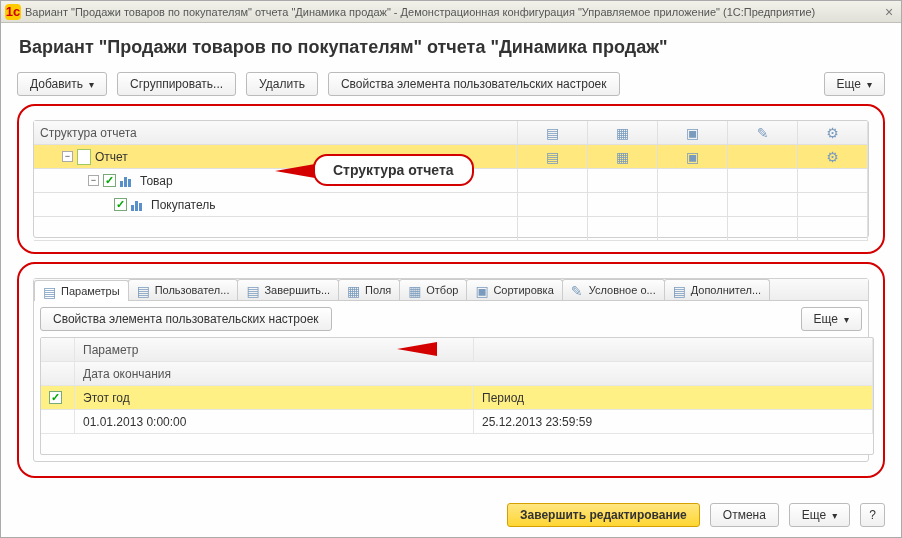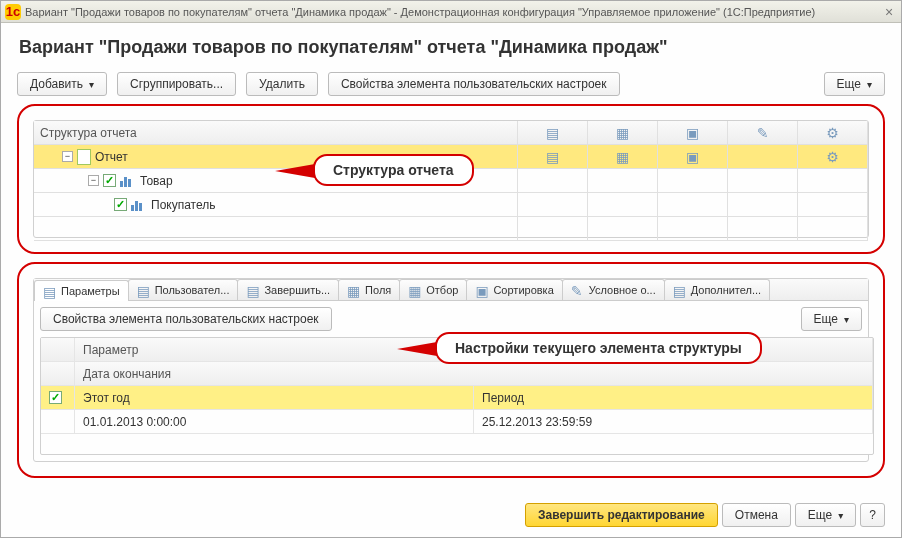--- a/index.html
+++ b/index.html
@@ -196,21 +196,21 @@
     align-items: stretch;
   }
   .pt-header { background: linear-gradient(#fafafa,#eee); color:#555; }
   .pt-cell { padding: 4px 8px; display:flex; align-items:center; border-right:1px solid #e5e5e5; }
   .pt-cell.ck { width: 34px; justify-content:center; }
   .pt-cell.p1 { flex: 1; }
   .pt-cell.p2 { flex: 1; }
   .pt-row.selA { background: #fff086; }
   .footerbar {
     display: flex;
-    gap: 4px;
+    gap: 10px;
     padding: 6px 16px 10px 16px;
     justify-content: flex-end;
     align-items: center;
   }
   .indent1 { padding-left: 28px; }
   .indent2 { padding-left: 54px; }
   .indent3 { padding-left: 80px; }
   .subtoolbar {
     display:flex; gap:8px; padding:6px 6px 6px 6px; align-items:center;
   }
@@ -402,23 +402,20 @@
             <div class="pt-cell p2">Этот год</div>
             <div class="pt-cell p1">Период</div>
           </div>
           <div class="pt-row">
             <div class="pt-cell ck selB"></div>
             <div class="pt-cell p1 selA">01.01.2013 0:00:00</div>
             <div class="pt-cell p2">25.12.2013 23:59:59</div>
           </div>
 
           <div class="callout-arrow" style="top:4px; left:356px;"></div>
-          <div class="callout" style="top:-6px; left:394px;">
-            <span>Настройки текущего элемента структуры</span>
-          </div>
         </div>
 
       </div>
     </div>
 
   </div>
 
   <div class="footerbar">
     <button class="btn primary">Завершить редактирование</button>
     <button class="btn">Отмена</button>

